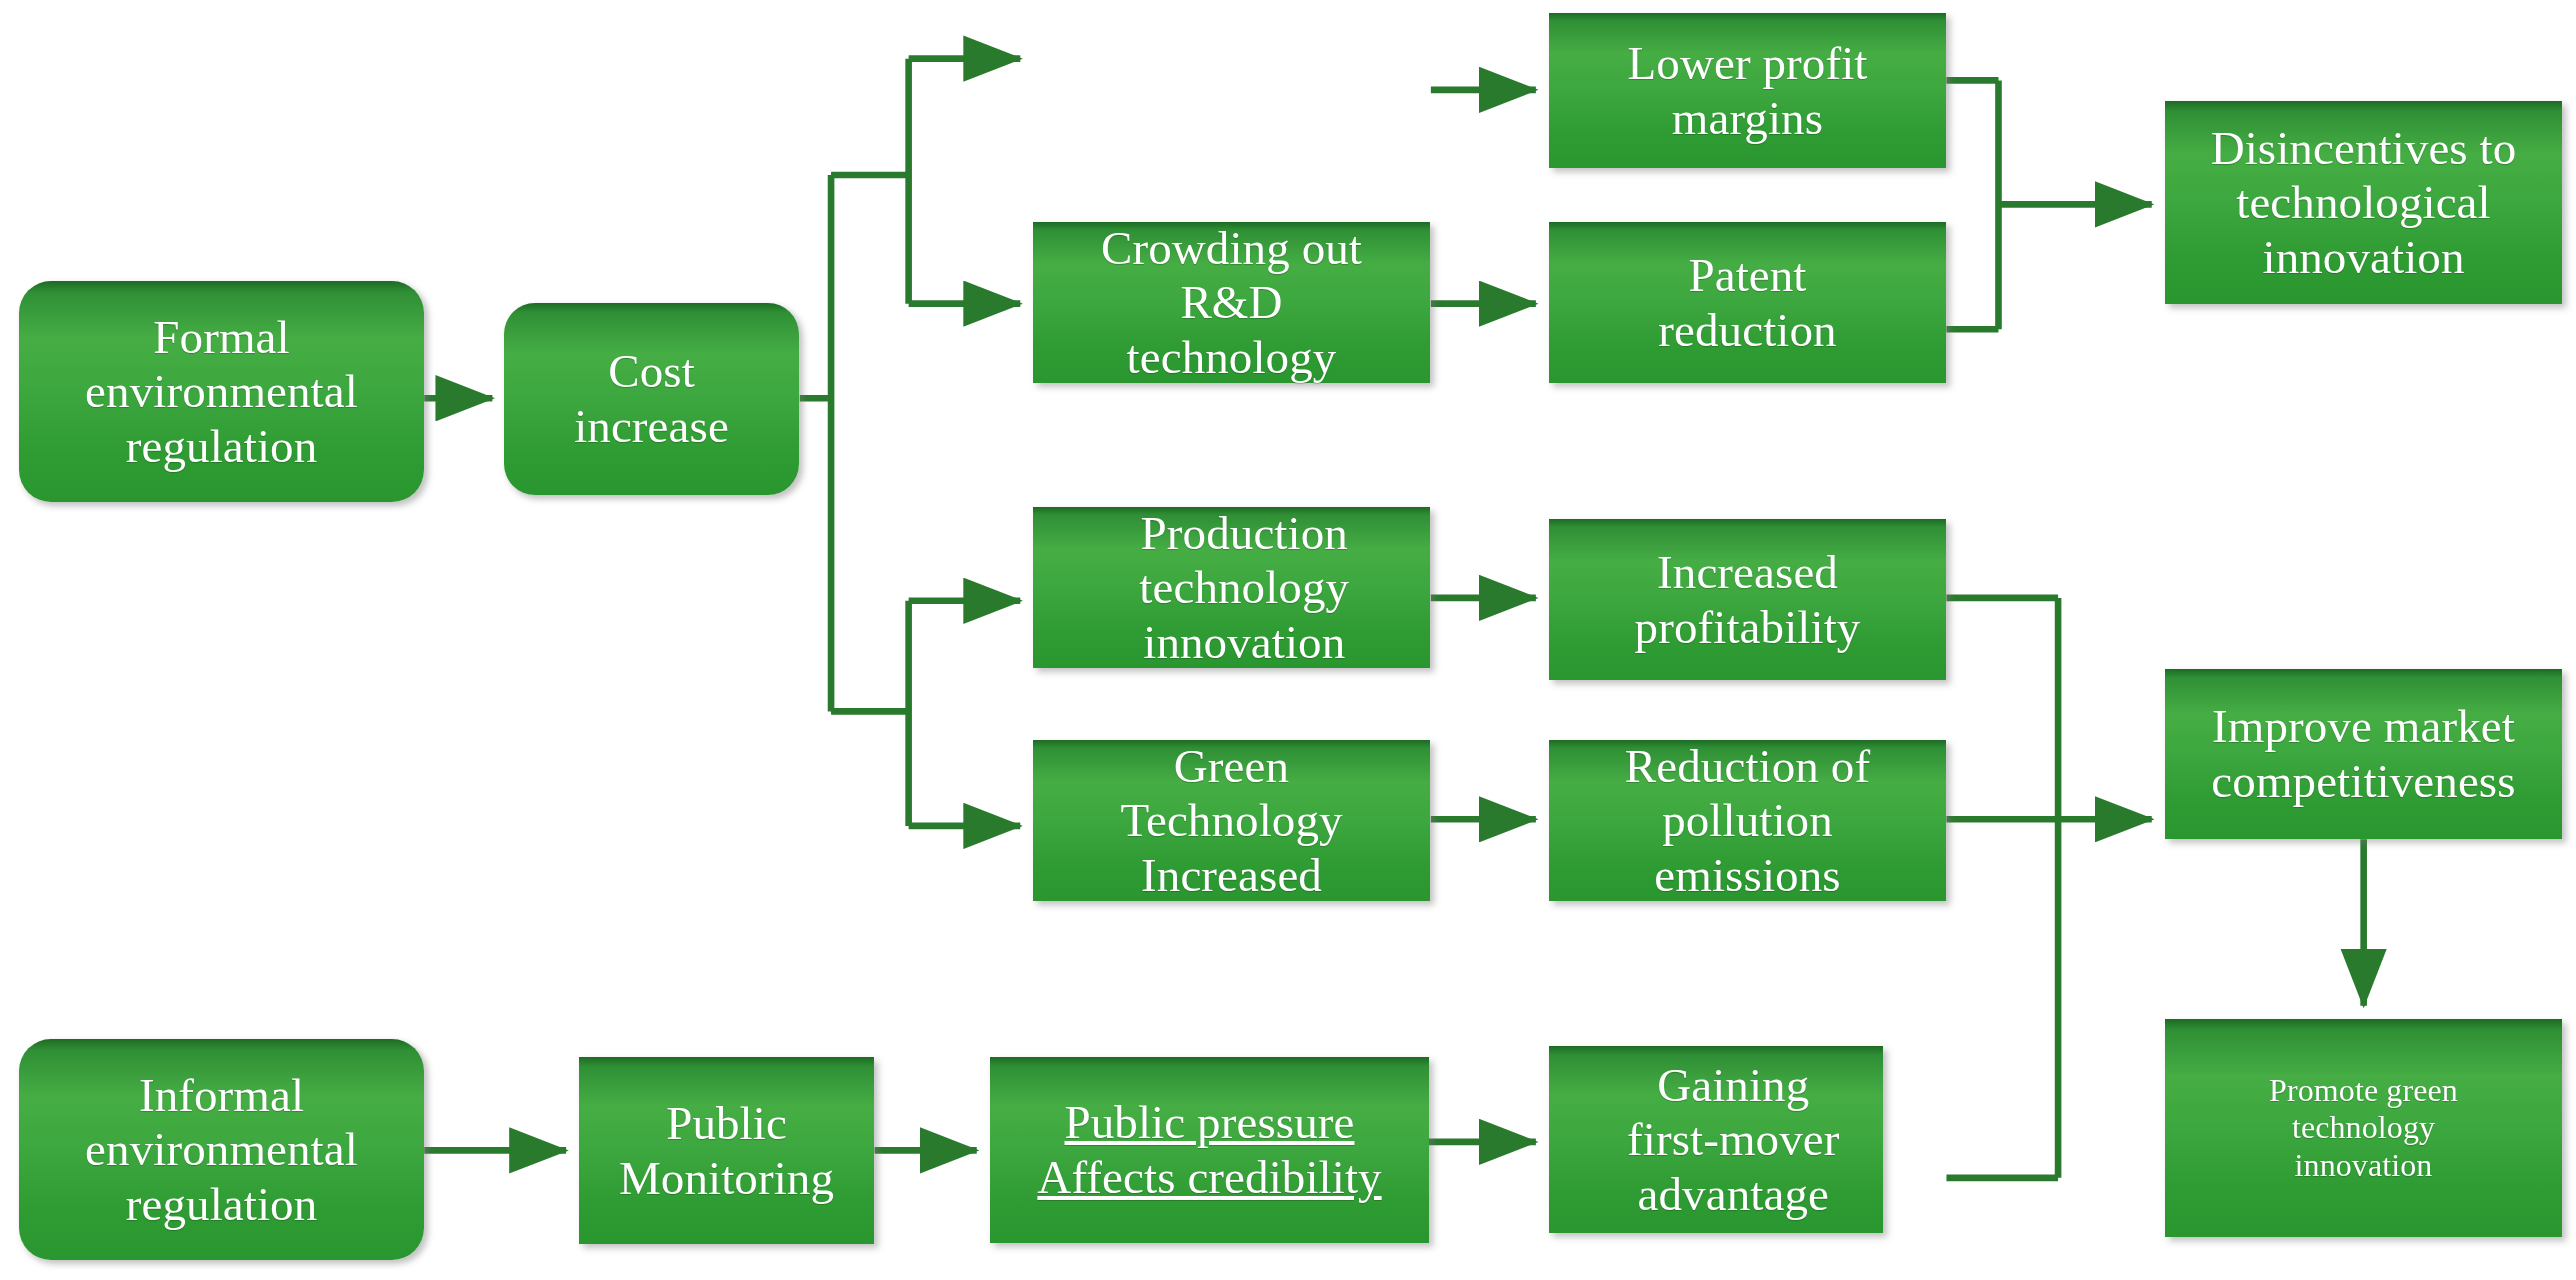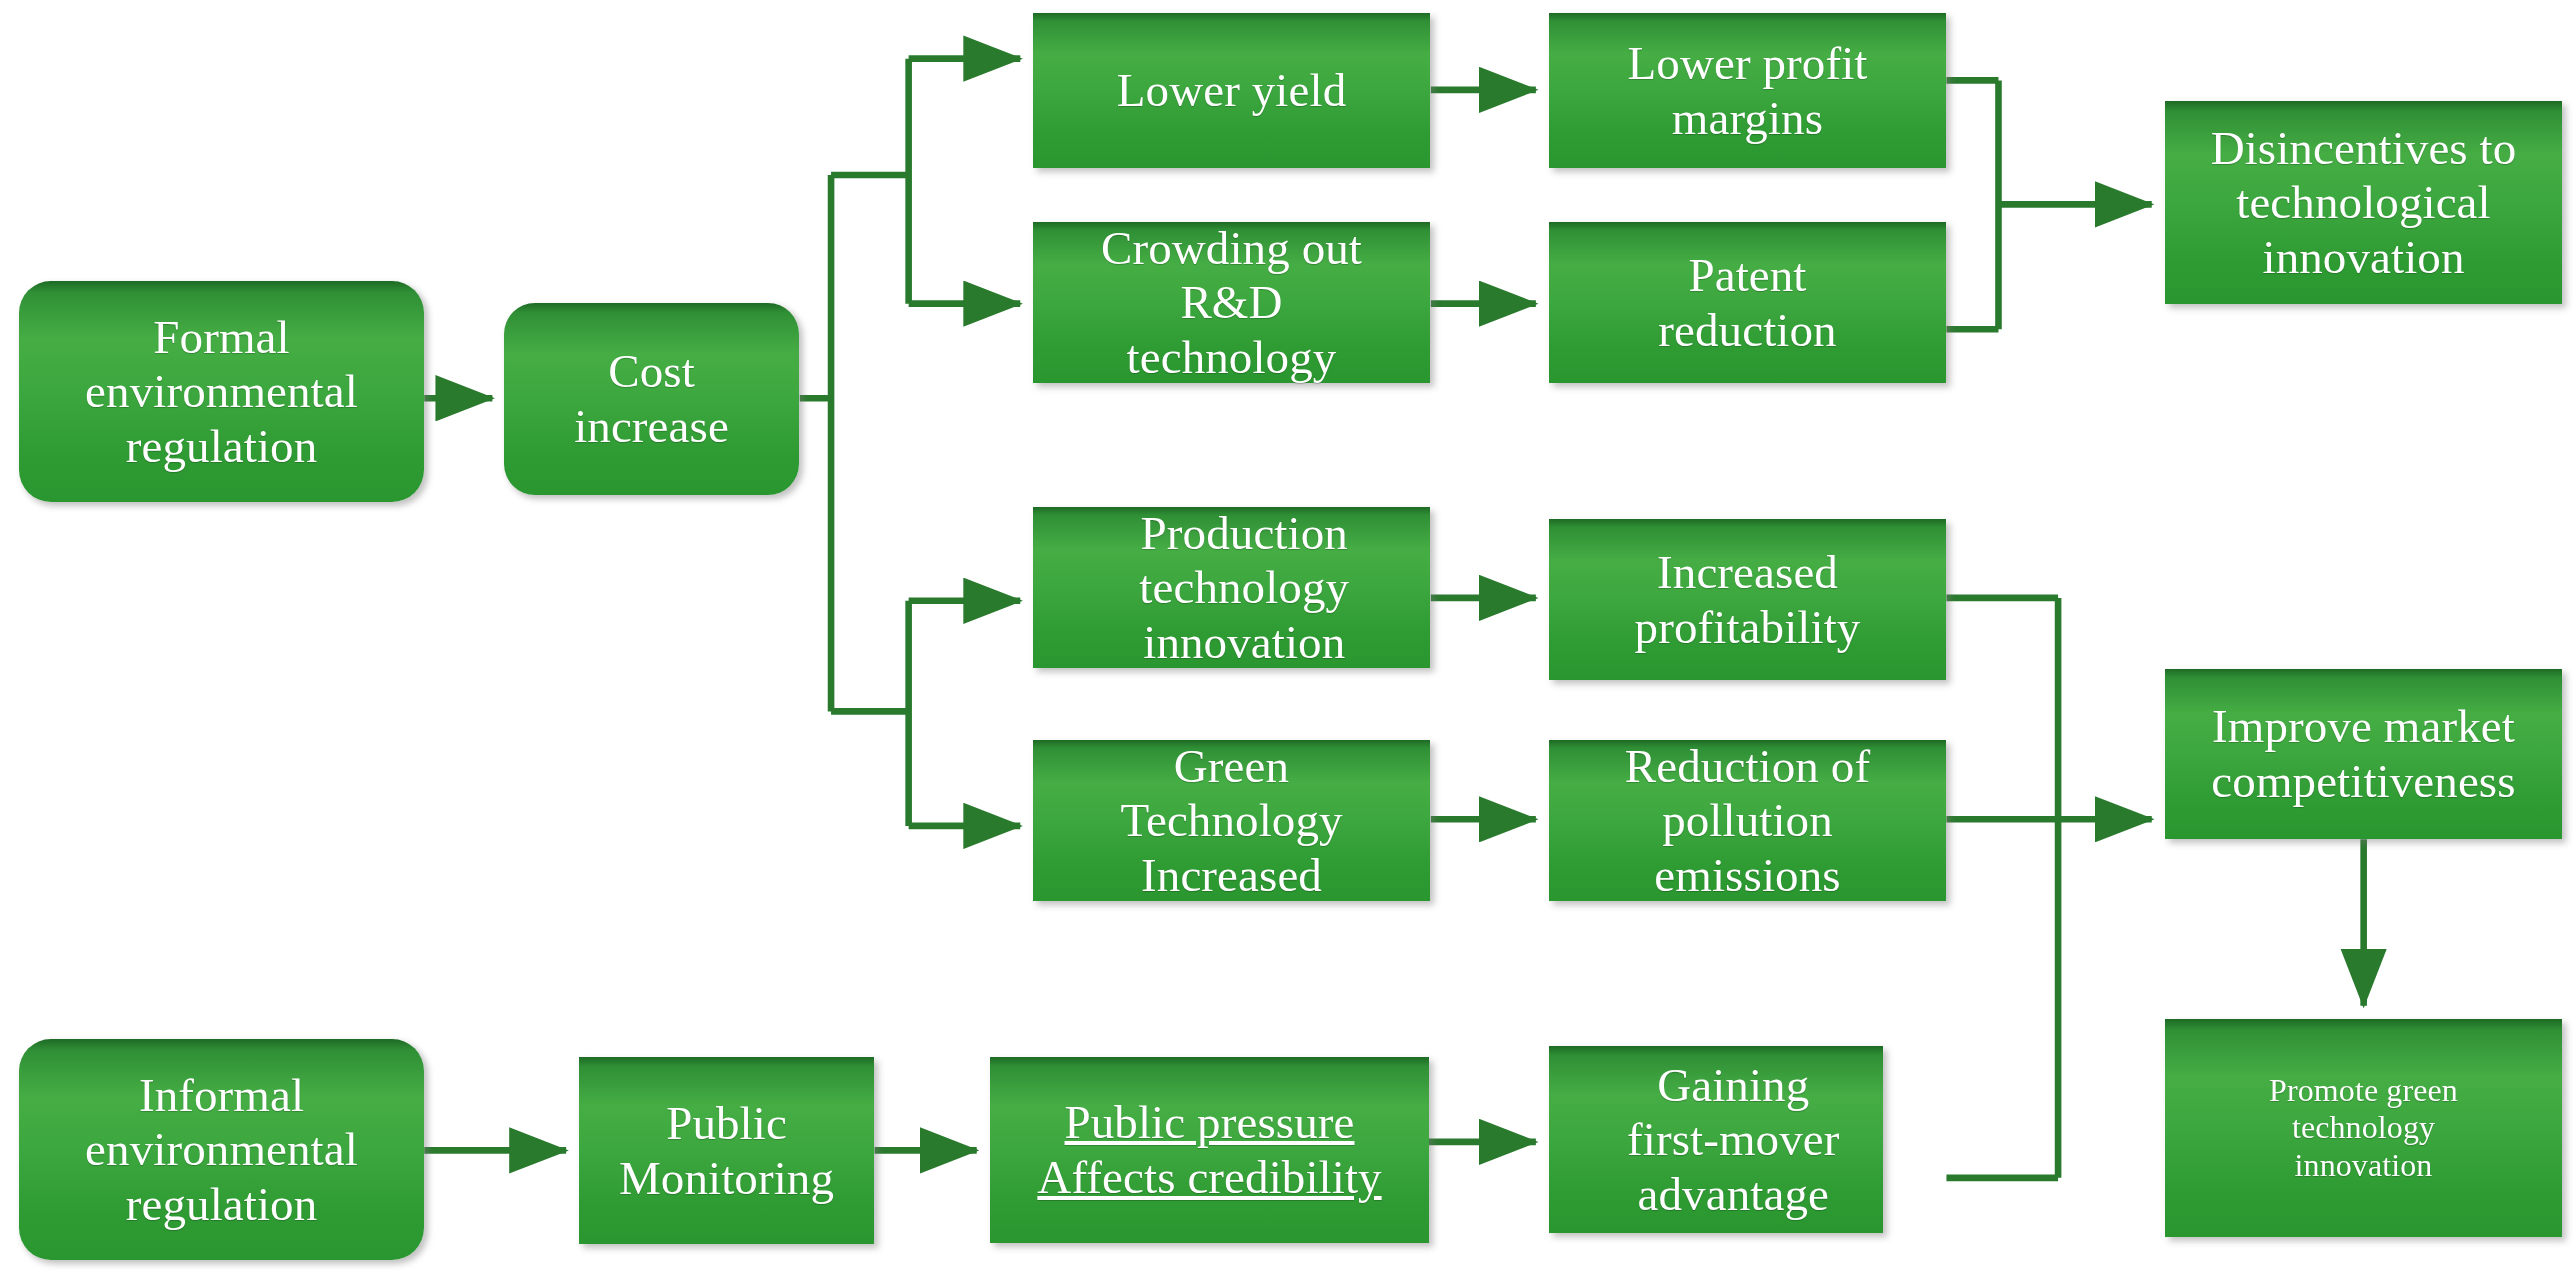--- a/index.html
+++ b/index.html
@@ -112,23 +112,20 @@
     <span class="label">Formal
 environmental
 regulation</span>
   </div>
 
   <div class="node" style="left:504px; top:303px; width:295px; height:192px; font-size:47px;border-radius:31px;">
     <span class="label">Cost
 increase</span>
   </div>
 
-  <div class="node" style="left:1033px; top:13.2px; width:397px; height:155px; font-size:47px;">
-    <span class="label">Lower yield</span>
-  </div>
 
   <div class="node" style="left:1549px; top:13.2px; width:397px; height:155px; font-size:47px;">
     <span class="label">Lower profit
 margins</span>
   </div>
 
   <div class="node" style="left:1033px; top:222px; width:397px; height:161px; font-size:47px;">
     <span class="label">Crowding out
 R&amp;D
 technology</span>

